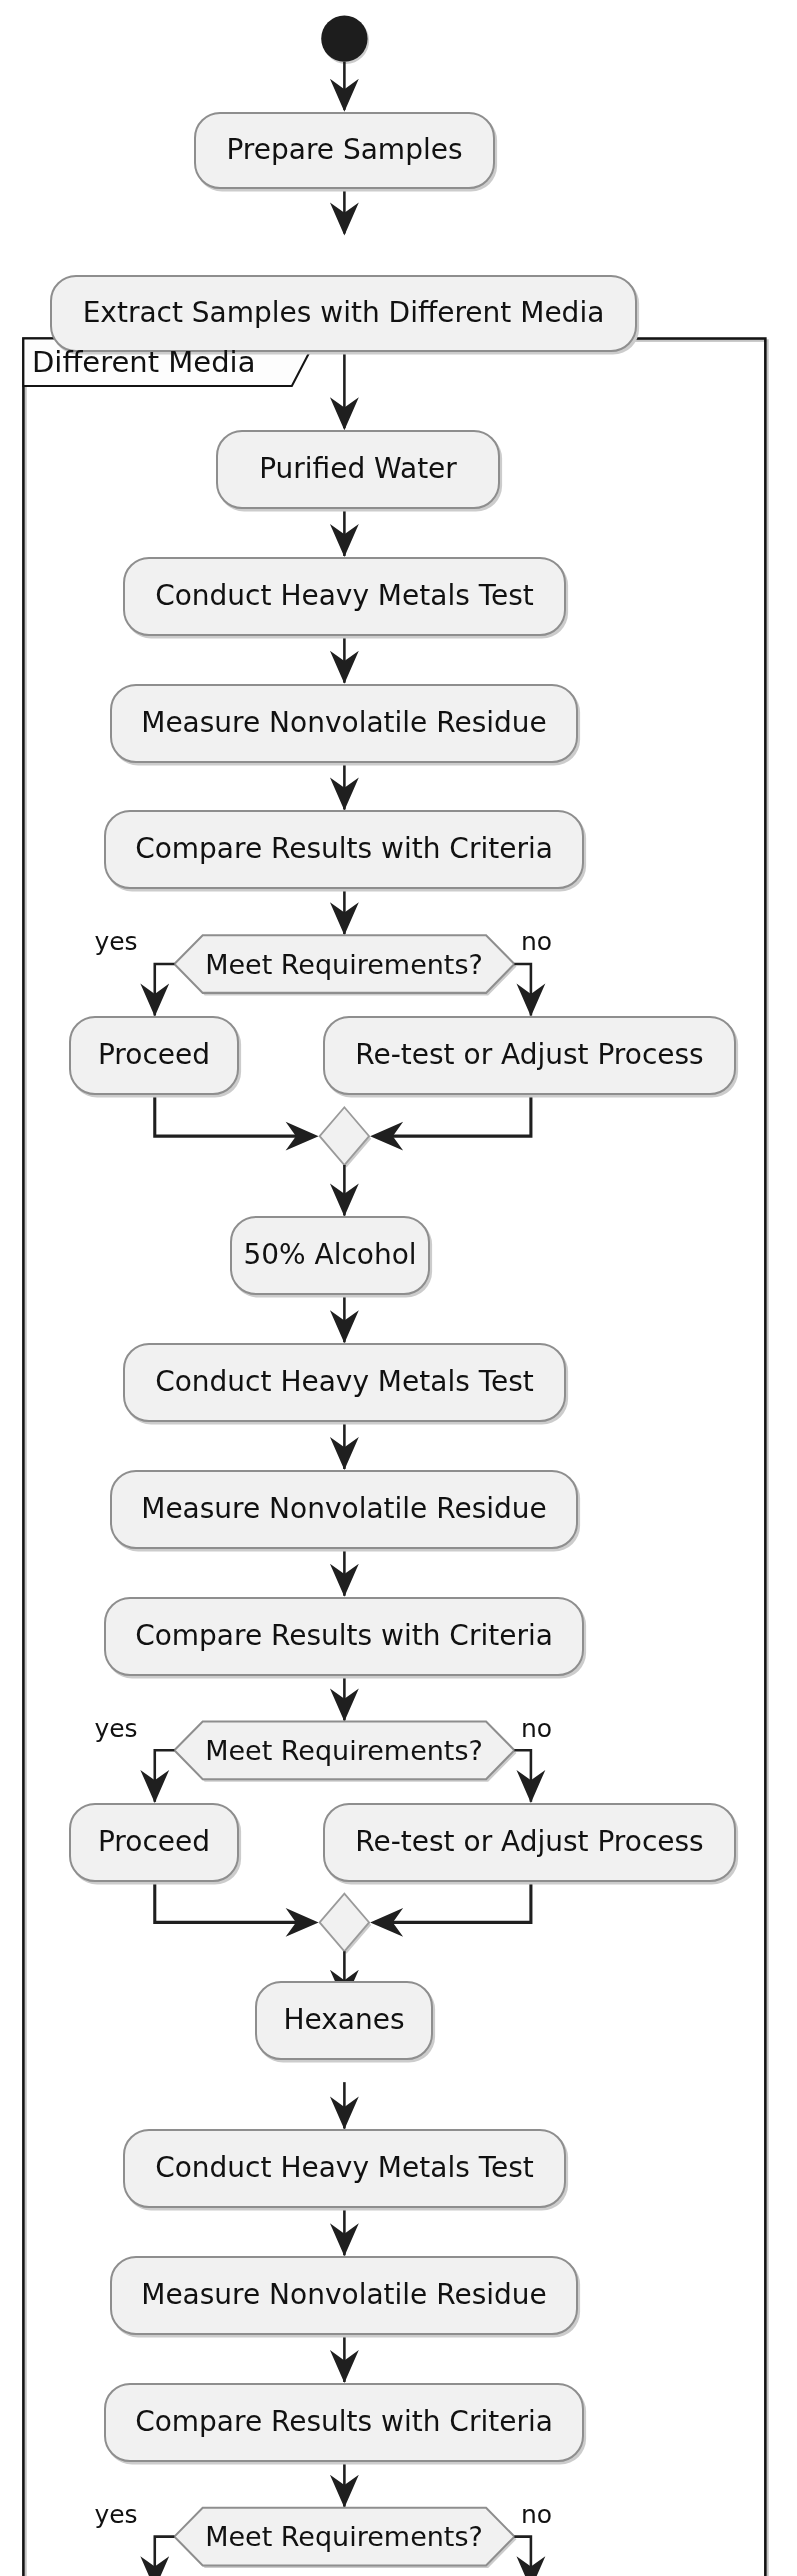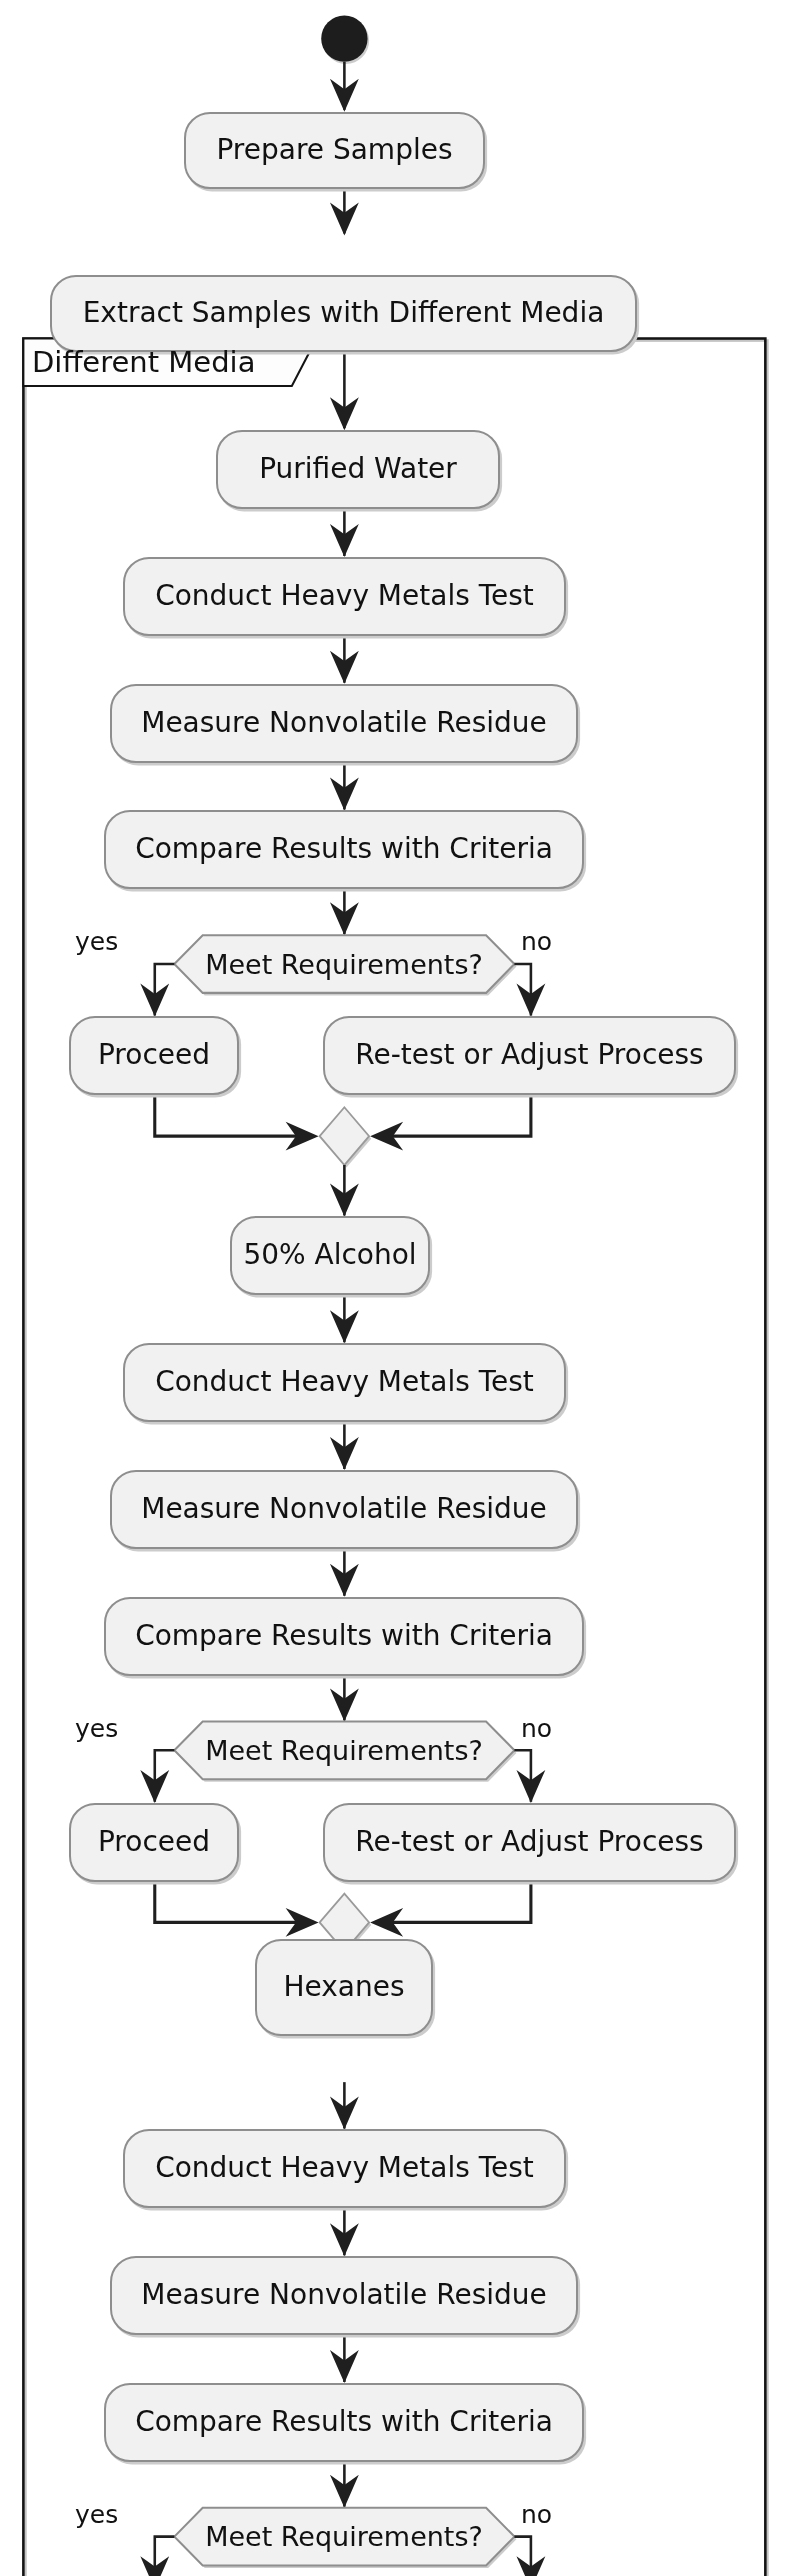--- a/index.html
+++ b/index.html
@@ -12,21 +12,21 @@
     position:absolute;box-sizing:border-box;z-index:2;
     background:#F1F1F1;border:2.1px solid #8E8E8E;border-radius:26px;
     display:flex;align-items:center;justify-content:center;text-align:center;
     font-size:28px;line-height:1.1;box-shadow:2.1px 2.6px 0 #cccccc;
   }
   .hex-label{
     position:absolute;z-index:2;display:flex;align-items:center;justify-content:center;
     text-align:left;font-size:27px;background:transparent;border:none;
   }
   .branch-label{position:absolute;z-index:2;font-size:25px;}
-  .branch-label.yes{text-align:left;}
+  .branch-label.yes{text-align:center;}
   .branch-label.no{text-align:left;}
   .partition-title{
     position:absolute;z-index:2;font-size:29px;display:flex;align-items:center;
   }
 </style>
 </head>
 <body>
 
 <div id="canvas">
 
@@ -94,21 +94,21 @@
     <polygon points="45,657 614,657 566,749 45,749" fill="#FDFDFD" stroke="#141414" stroke-width="4"></polygon>
 
     <g>
       <circle cx="672" cy="5469" r="51" fill="none" stroke="#C9C9C9" stroke-width="8"></circle>
       <circle cx="668" cy="5465" r="51" fill="#FFFFFF" stroke="#1D1D1D" stroke-width="8"></circle>
       <line x1="633" y1="5430" x2="703" y2="5500" stroke="#1D1D1D" stroke-width="9"></line>
       <line x1="703" y1="5430" x2="633" y2="5500" stroke="#1D1D1D" stroke-width="9"></line>
     </g>
   </svg>
 
-  <div class="node" style="left:184px;top:112px;width:301px;height:77px;">Prepare Samples</div>
+  <div class="node" style="left:194px;top:112px;width:301px;height:77px;">Prepare Samples</div>
 
   <div class="node" style="left:50px;top:235px;width:587px;height:77px;margin-top:40px;">Extract Samples with Different Media</div>
 
   <div class="partition-title" style="left:32px;top:344px;width:258px;height:36px;">Different Media</div>
 
   <div class="node" style="left:216px;top:430px;width:284px;height:79px;">Purified Water</div>
   <div class="node" style="left:123px;top:557px;width:443px;height:79px;">Conduct Heavy Metals Test</div>
   <div class="node" style="left:110px;top:684px;width:468px;height:79px;">Measure Nonvolatile Residue</div>
   <div class="node" style="left:104px;top:810px;width:480px;height:79px;">Compare Results with Criteria</div>
   <div class="hex-label" style="left:205px;top:935px;width:278px;height:58px;">Meet Requirements?</div>
@@ -120,21 +120,21 @@
   <div class="node" style="left:230px;top:1216px;width:200px;height:79px;">50% Alcohol</div>
   <div class="node" style="left:123px;top:1343px;width:443px;height:79px;">Conduct Heavy Metals Test</div>
   <div class="node" style="left:110px;top:1470px;width:468px;height:79px;">Measure Nonvolatile Residue</div>
   <div class="node" style="left:104px;top:1597px;width:480px;height:79px;">Compare Results with Criteria</div>
   <div class="hex-label" style="left:205px;top:1721px;width:278px;height:58px;">Meet Requirements?</div>
   <div class="branch-label yes" style="left:75px;top:1714px;width:82px;height:29px;">yes</div>
   <div class="branch-label no" style="left:521px;top:1714px;width:82px;height:29px;">no</div>
   <div class="node" style="left:69px;top:1803px;width:170px;height:79px;">Proceed</div>
   <div class="node" style="left:323px;top:1803px;width:413px;height:79px;">Re-test or Adjust Process</div>
 
-  <div class="node" style="left:255px;top:1939px;width:178px;height:97px;">Hexanes</div>
+  <div class="node" style="left:255px;top:1981px;width:178px;height:79px;">Hexanes</div>
   <div class="node" style="left:123px;top:2129px;width:443px;height:79px;">Conduct Heavy Metals Test</div>
   <div class="node" style="left:110px;top:2256px;width:468px;height:79px;">Measure Nonvolatile Residue</div>
   <div class="node" style="left:104px;top:2383px;width:480px;height:79px;">Compare Results with Criteria</div>
   <div class="hex-label" style="left:205px;top:2507px;width:278px;height:58px;">Meet Requirements?</div>
   <div class="branch-label yes" style="left:75px;top:2500px;width:82px;height:29px;">yes</div>
   <div class="branch-label no" style="left:521px;top:2500px;width:82px;height:29px;">no</div>
 
 </div>
 
 

